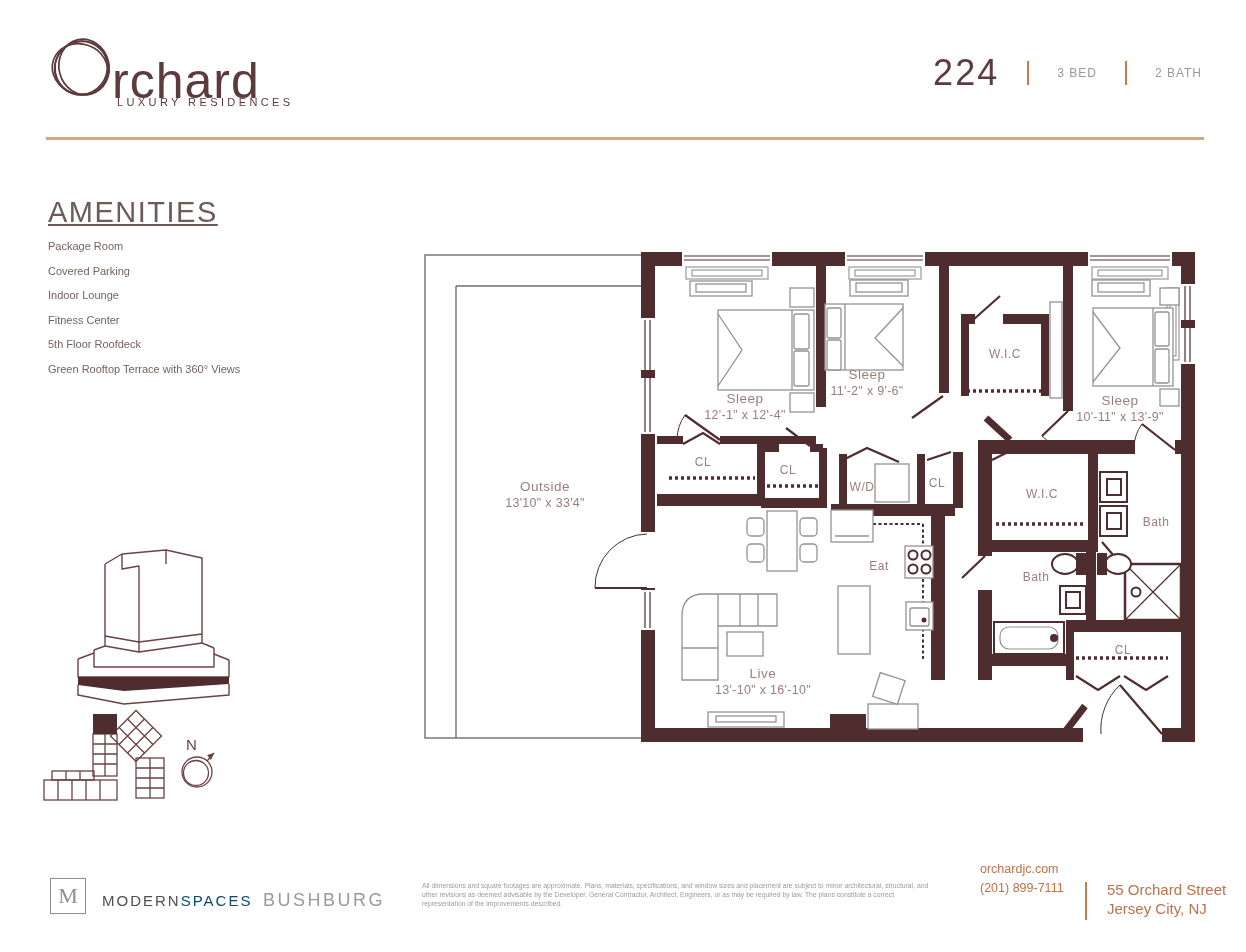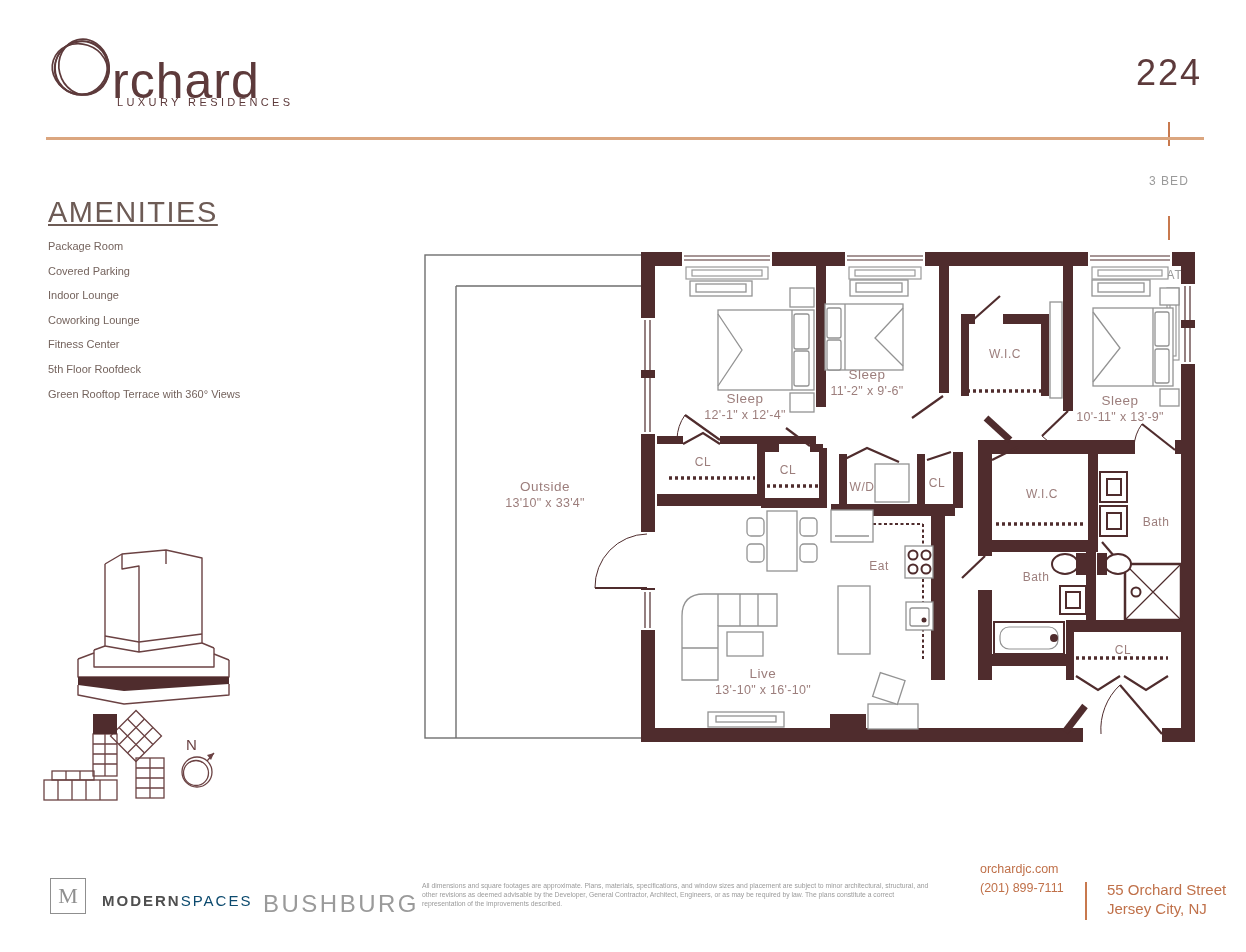--- a/index.html
+++ b/index.html
@@ -4,44 +4,44 @@
 <style>
   html,body{margin:0;padding:0;}
   body{width:1246px;height:952px;background:#ffffff;position:relative;overflow:hidden;
        font-family:"Liberation Sans", sans-serif;}
   .abs{position:absolute;}
 
   
   .logo-row{left:46px;top:30px;display:flex;align-items:flex-end;}
   .wordmark{font-size:50px;color:#5d3a3b;letter-spacing:1px;line-height:0.9;margin-left:-6px;}
   .tagline{left:117px;top:96px;font-size:11px;letter-spacing:3.4px;color:#5d3a3b;}
-  .unit-row{top:52px;right:44px;display:flex;align-items:center;gap:28px;flex-direction:column;}
+  .unit-row{top:52px;right:44px;display:flex;align-items:center;gap:28px;}
   .unit-number{font-size:36px;color:#5d3a3b;letter-spacing:2px;}
   .unit-sep{width:2px;height:24px;background:#c8794e;}
   .unit-spec{font-size:12px;color:#9a9a9a;letter-spacing:1px;}
   .divider{left:46px;top:137px;width:1158px;height:3px;background:#dba67f;}
 
   
   .amenities-heading{left:48px;top:196px;font-size:29px;color:#6d5b55;letter-spacing:1.5px;text-decoration:underline;}
   .amenities-list{left:48px;top:234px;font-size:11px;color:#74635d;line-height:24.6px;}
 
   
   .room-name{font-family:"Liberation Sans",sans-serif;font-size:13.5px;fill:#9c7e7c;letter-spacing:.5px;}
   .room-small{font-size:12px;}
   .room-dims{font-family:"Liberation Sans",sans-serif;font-size:12.5px;fill:#9c7e7c;letter-spacing:.3px;}
   .compass-n{font-family:"Liberation Sans",sans-serif;font-size:15px;fill:#6b4243;}
 
   
   .broker-logo{left:50px;top:878px;width:34px;height:34px;border:1.5px solid #8f8f8f;
     display:flex;align-items:center;justify-content:center;
     font-family:"Liberation Serif",serif;font-size:22px;color:#8f8f8f;}
   .broker-name{left:102px;top:892px;font-size:15px;letter-spacing:2px;}
-  .broker-bold{font-weight:bold;color:#4f4f4f;}
+  .broker-bold{font-weight:normal;color:#4f4f4f;}
   .broker-light{color:#0c4a6e;}
-  .developer{left:263px;top:890px;font-size:24px;letter-spacing:2.5px;color:#9a9a9a;}
+  .developer{left:263px;top:890px;font-size:18px;letter-spacing:2.5px;color:#9a9a9a;}
   .disclaimer{left:422px;top:882px;width:516px;font-size:6.8px;line-height:8.8px;color:#9b9b9b;}
   .contact{left:980px;top:860px;font-size:12.5px;line-height:19px;color:#c0714a;}
   .contact-bar{left:1085px;top:882px;width:2px;height:38px;background:#c8794e;}
   .address{left:1107px;top:880px;font-size:15px;line-height:19px;color:#c0714a;}
 </style>
 </head>
 <body>
 
 <div class="abs logo-row">
   <svg width="72" height="74" viewBox="0 0 72 74">
@@ -63,21 +63,20 @@
   <span class="unit-sep"></span>
   <span class="unit-spec">2 BATH</span>
 </div>
 <div class="abs divider"></div>
 
 <div class="abs amenities-heading">AMENITIES</div>
 <div class="abs amenities-list">
     <div>Package Room</div>
     <div>Covered Parking</div>
     <div>Indoor Lounge</div>
-    <div>Coworking Lounge</div>
     <div>Fitness Center</div>
     <div>5th Floor Roofdeck</div>
     <div>Green Rooftop Terrace with 360° Views</div>
   </div>
 
 <svg class="abs" style="left:42px;top:524px;" width="205" height="190" viewBox="0 0 205 190">
   <g fill="none" stroke="#6b4243" stroke-width="1.4" stroke-linejoin="round">
     <path d="M63,40 L63,122"></path>
     <path d="M63,40 L80,30 L124,26 L160,34 L160,119"></path>
     <path d="M80,30 L80,45 L97,42 L97,116"></path>

